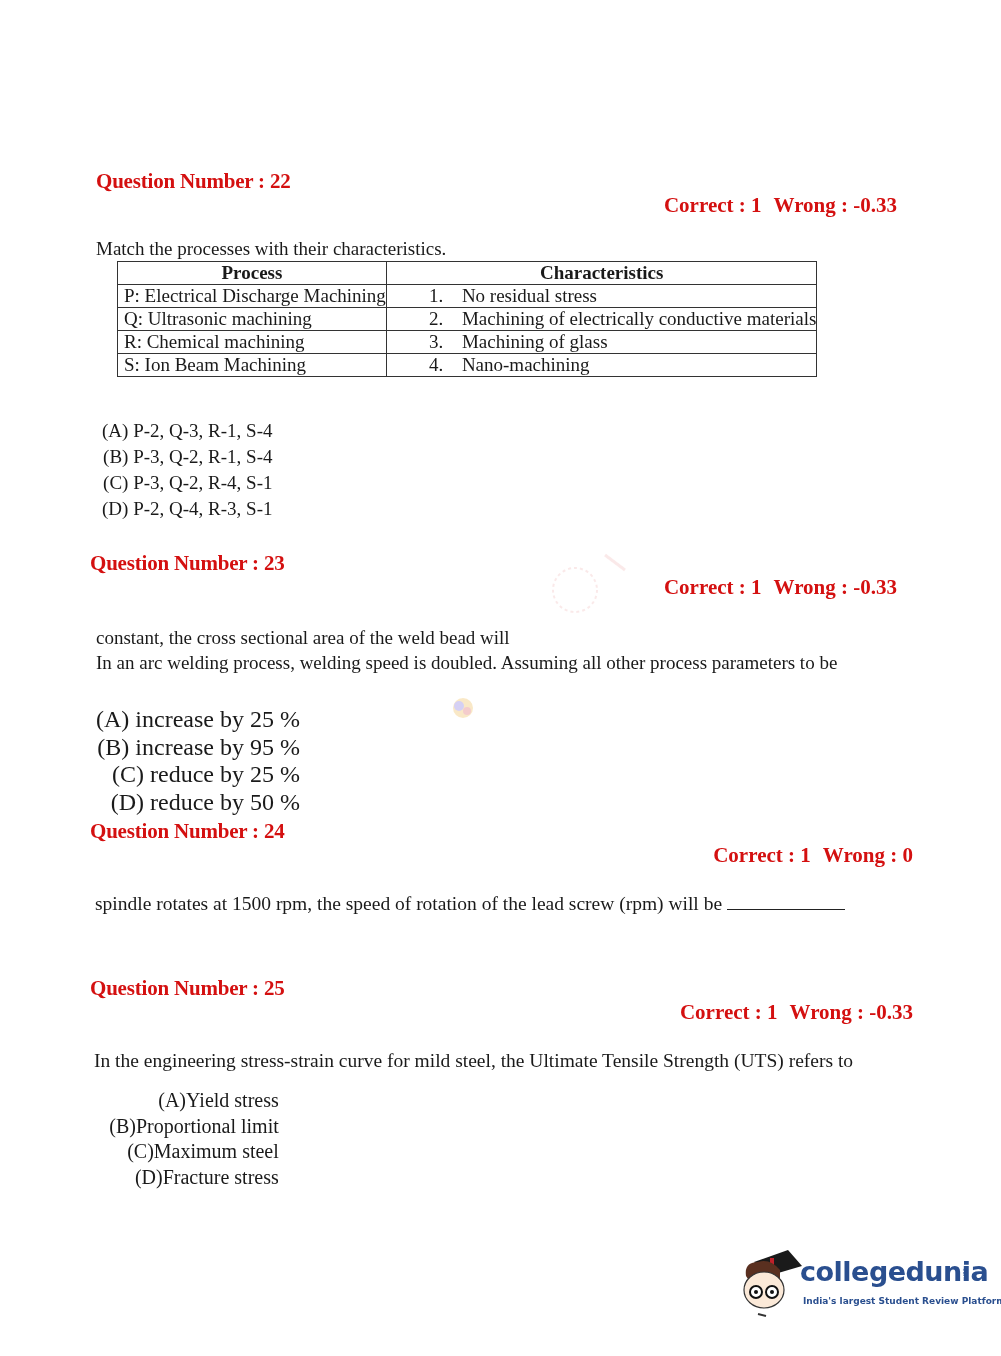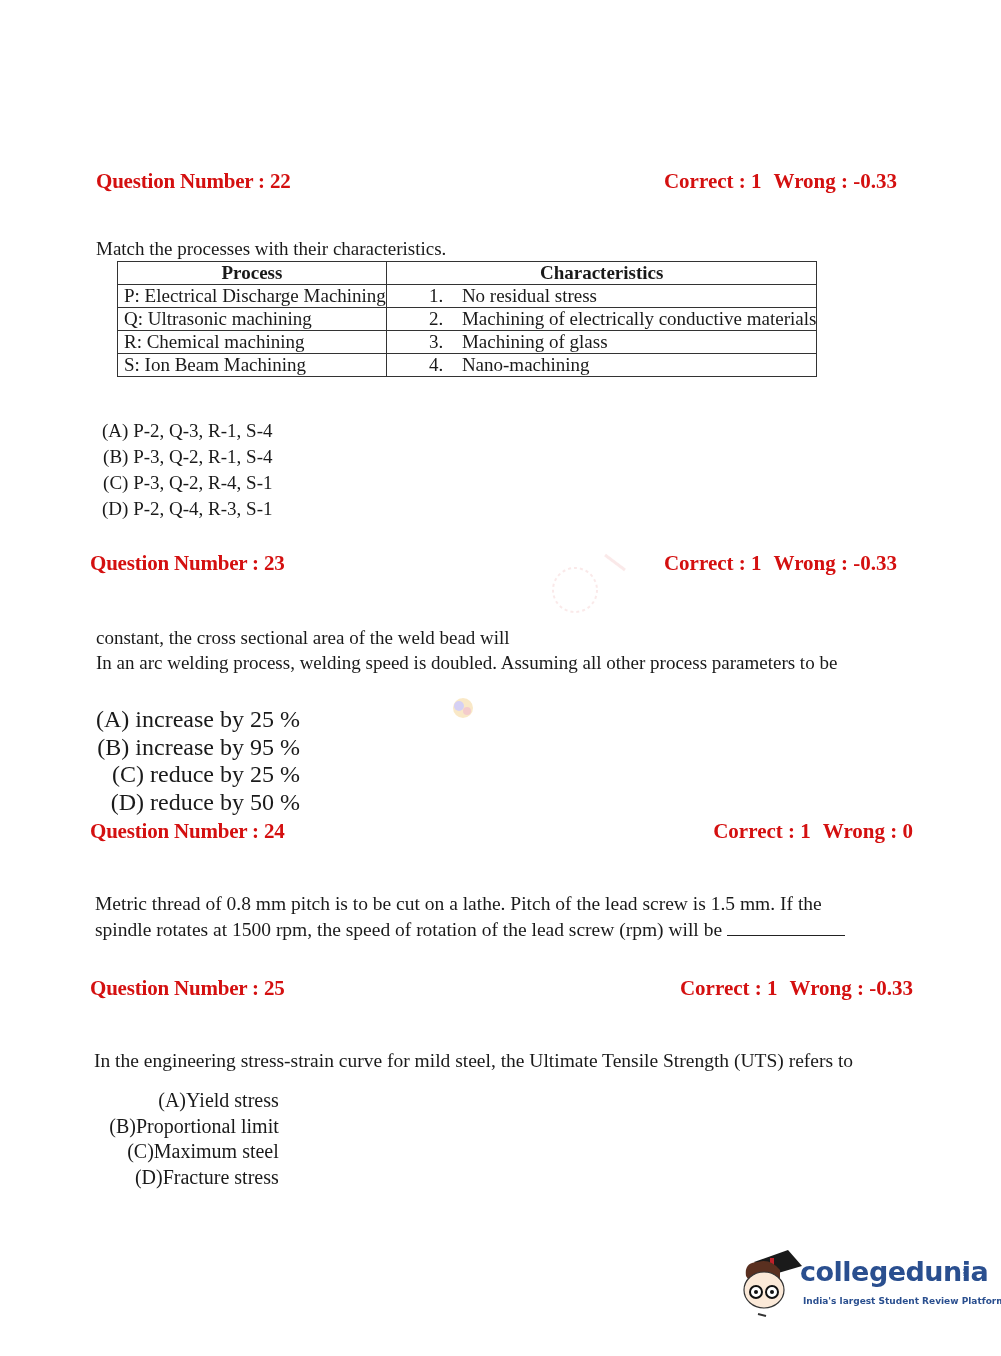--- a/index.html
+++ b/index.html
@@ -8,20 +8,21 @@
     font-family: "Liberation Serif", "DejaVu Serif", serif; color: #1a1a1a;
   }
   .abs { position: absolute; }
   .qhead {
     position: absolute; font-weight: bold; color: #d41010; font-size: 21px;
     letter-spacing: -0.2px; white-space: nowrap;
   }
   .qhead-right {
     position: absolute; font-weight: bold; color: #d41010; font-size: 21px;
     white-space: nowrap;
+    margin-top: 24px;
   }
   .qhead-right .gap { display: inline-block; width: 12px; }
   .body-text { position: absolute; font-size: 19px; line-height: 25px; white-space: nowrap; }
   .options { position: absolute; font-size: 19px; text-align: right; }
   .options div { height: 26px; line-height: 26px; white-space: nowrap; }
   .options .lbl { display: inline-block; }
   .opt-wide .lbl { width: 42px; }
 
   table.match {
     position: absolute; left: 96px; top: 261px; width: 671px;
@@ -102,21 +103,20 @@
   <div style="height:27.5px;line-height:27.5px"><span>(C)</span> <span>reduce by 25 %</span></div>
   <div style="height:27.5px;line-height:27.5px"><span>(D)</span> <span>reduce by 50 %</span></div>
 </div>
 
 <div class="qhead" style="left:90px; top:819px;">Question Number : 24</div>
 <div class="qhead-right" style="right:88px; top:819px;">
   <span>Correct : 1</span><span class="gap"></span><span>Wrong : 0</span>
 </div>
 
 <div class="body-text" style="left:95px; top:891px; font-size:19.5px; line-height:26px;">
-  <div>Metric thread of 0.8 mm pitch is to be cut on a lathe. Pitch of the lead screw is 1.5 mm. If the</div>
   <div><span>spindle rotates at 1500 rpm, the speed of rotation of the lead screw (rpm) will be</span> <span class="blank"></span></div>
 </div>
 
 <div class="qhead" style="left:90px; top:976px;">Question Number : 25</div>
 <div class="qhead-right" style="right:88px; top:976px;">
   <span>Correct : 1</span><span class="gap"></span><span>Wrong : -0.33</span>
 </div>
 
 <div class="body-text" style="left:94px; top:1048px; font-size:19.5px;">In the engineering stress-strain curve for mild steel, the Ultimate Tensile Strength (UTS) refers to</div>
 

